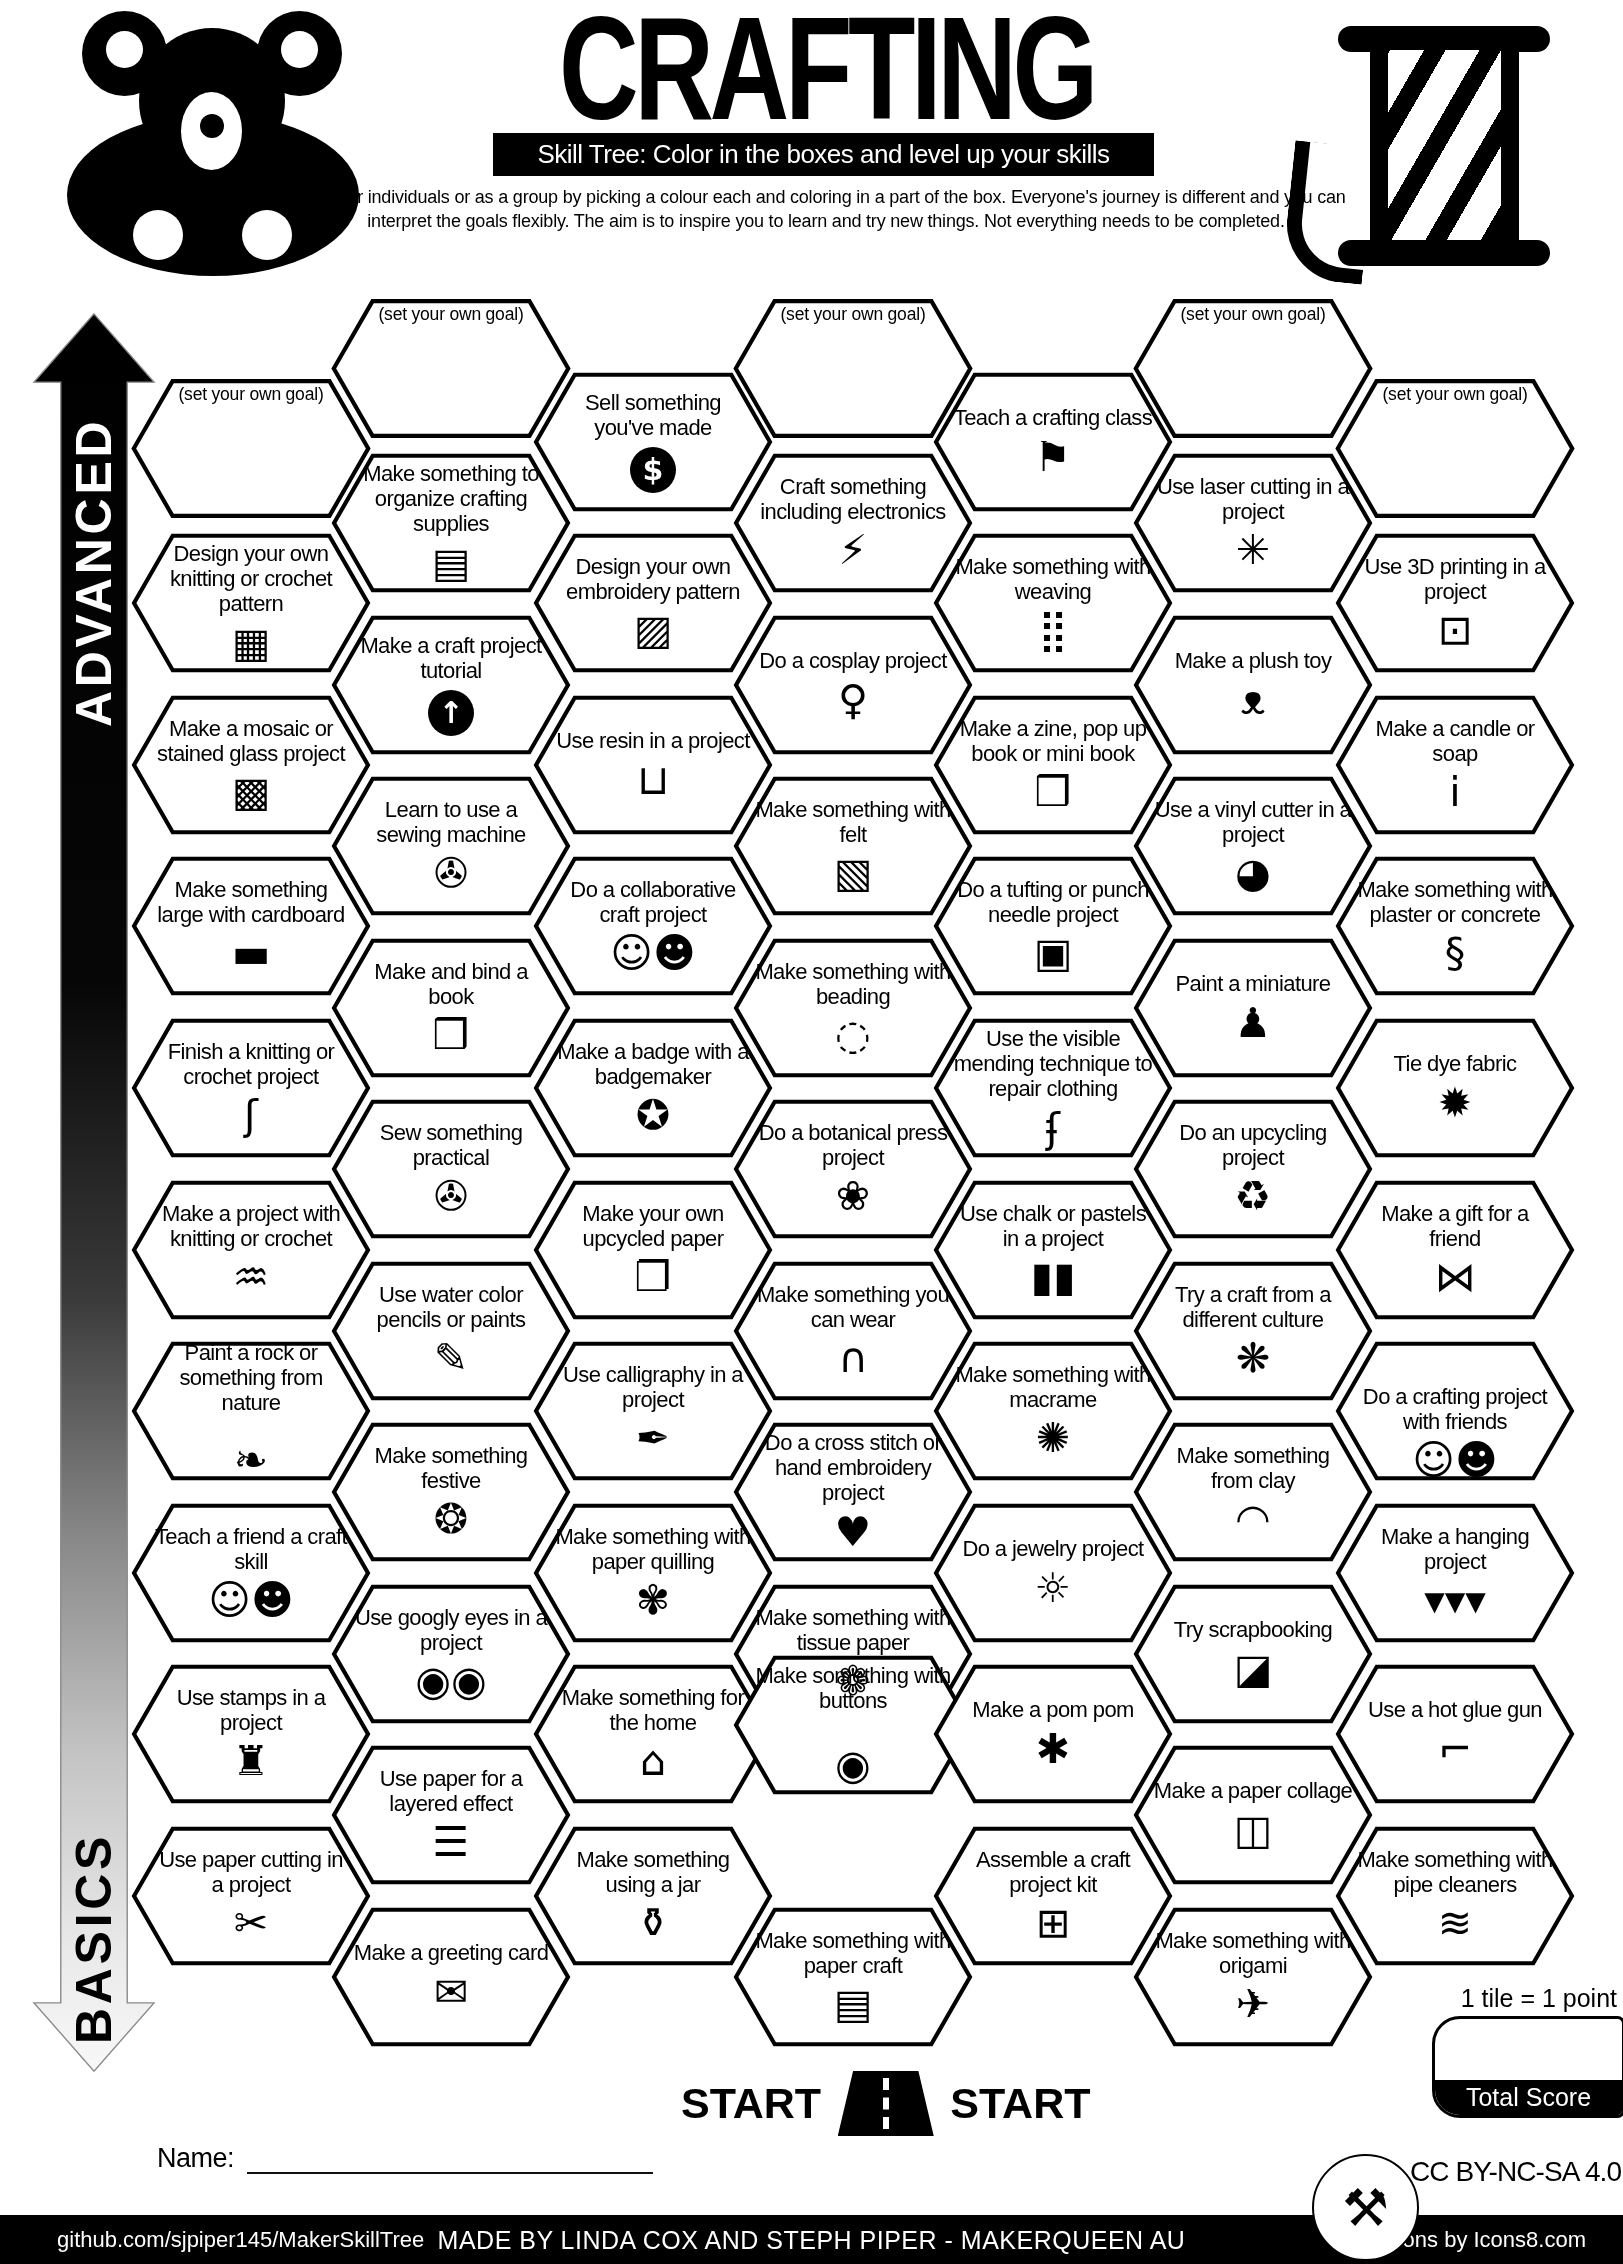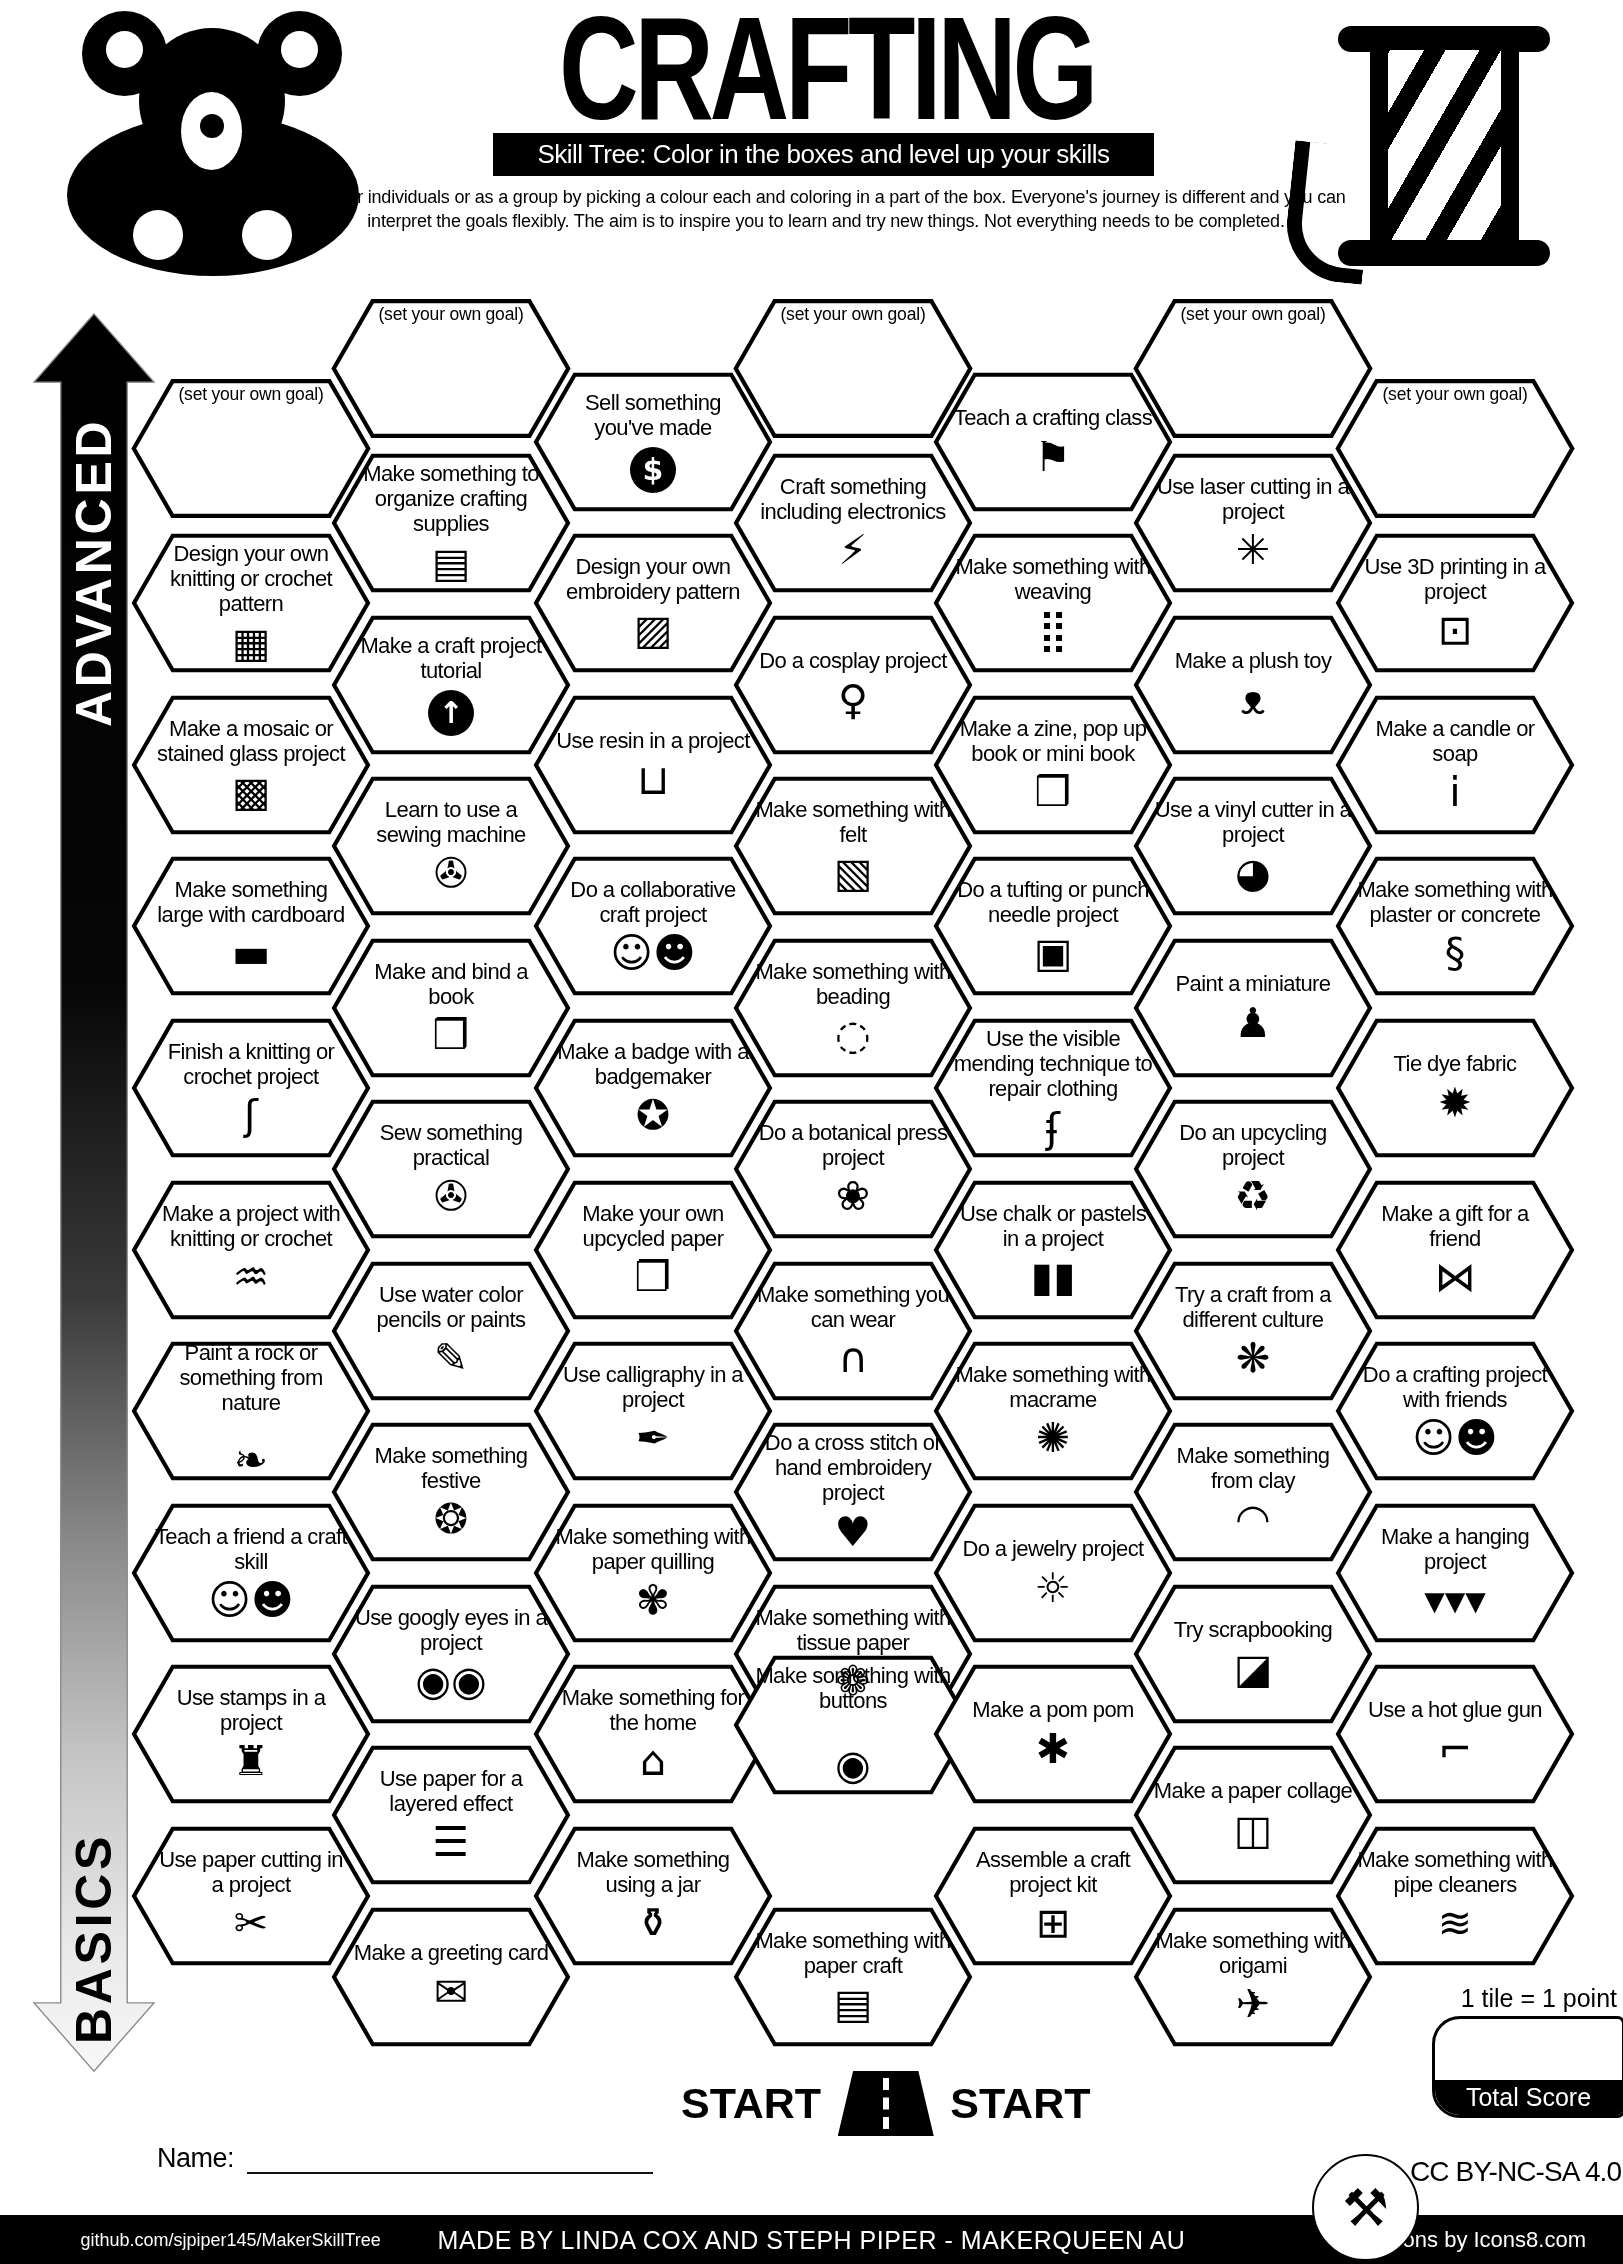--- a/index.html
+++ b/index.html
@@ -72,21 +72,21 @@
              display:flex;align-items:center;justify-content:center;font-size:25px;}
 
   #cc-badge{position:absolute;left:1312px;top:2154px;width:103px;height:103px;border:2.8px solid #000;
             border-radius:50%;background:#fff;z-index:3;display:flex;align-items:center;justify-content:center;
             font-family:"DejaVu Sans",sans-serif;font-size:52px;}
   #cc-text{position:absolute;left:1410px;top:2156px;font-size:28px;letter-spacing:-0.9px;}
 
   
   #footer{position:absolute;left:0;right:0;bottom:0;height:50px;background:#000;color:#fff;
           display:flex;align-items:center;padding:0 37px;box-sizing:border-box;z-index:1;}
-  #footer .f-left{flex:1;text-align:center;font-size:18px;}
+  #footer .f-left{flex:1;text-align:right;font-size:22px;}
   #footer .f-center{flex:2;text-align:center;font-size:25px;letter-spacing:0.5px;}
   #footer .f-right{flex:1;text-align:right;font-size:22px;}
 </style>
 </head>
 <body>
 
 <div id="poster">
 
   <div id="title">CRAFTING</div>
   <div id="subtitle-bar">
@@ -603,21 +603,21 @@
         <div class="hx-label">Tie dye fabric</div>
         <div class="hx-icon">✹</div>
       </div>
       <div class="hex" style="left: 1335px; top: 1180px;">
         <svg class="hx-svg" viewBox="0 0 260 152">
           <polygon points="3,76 45,3 215,3 257,76 215,149 45,149"></polygon>
         </svg>
         <div class="hx-label">Make a gift for a friend</div>
         <div class="hx-icon">⋈</div>
       </div>
-      <div class="hex" style="left: 1335px; top: 1341px;">
+      <div class="hex" style="left: 1335px; top: 1341px; justify-content: flex-end;">
         <svg class="hx-svg" viewBox="0 0 260 152">
           <polygon points="3,76 45,3 215,3 257,76 215,149 45,149"></polygon>
         </svg>
         <div class="hx-label">Do a crafting project with friends</div>
         <div class="hx-icon">☺☻</div>
       </div>
       <div class="hex" style="left: 1335px; top: 1503px;">
         <svg class="hx-svg" viewBox="0 0 260 152">
           <polygon points="3,76 45,3 215,3 257,76 215,149 45,149"></polygon>
         </svg>

